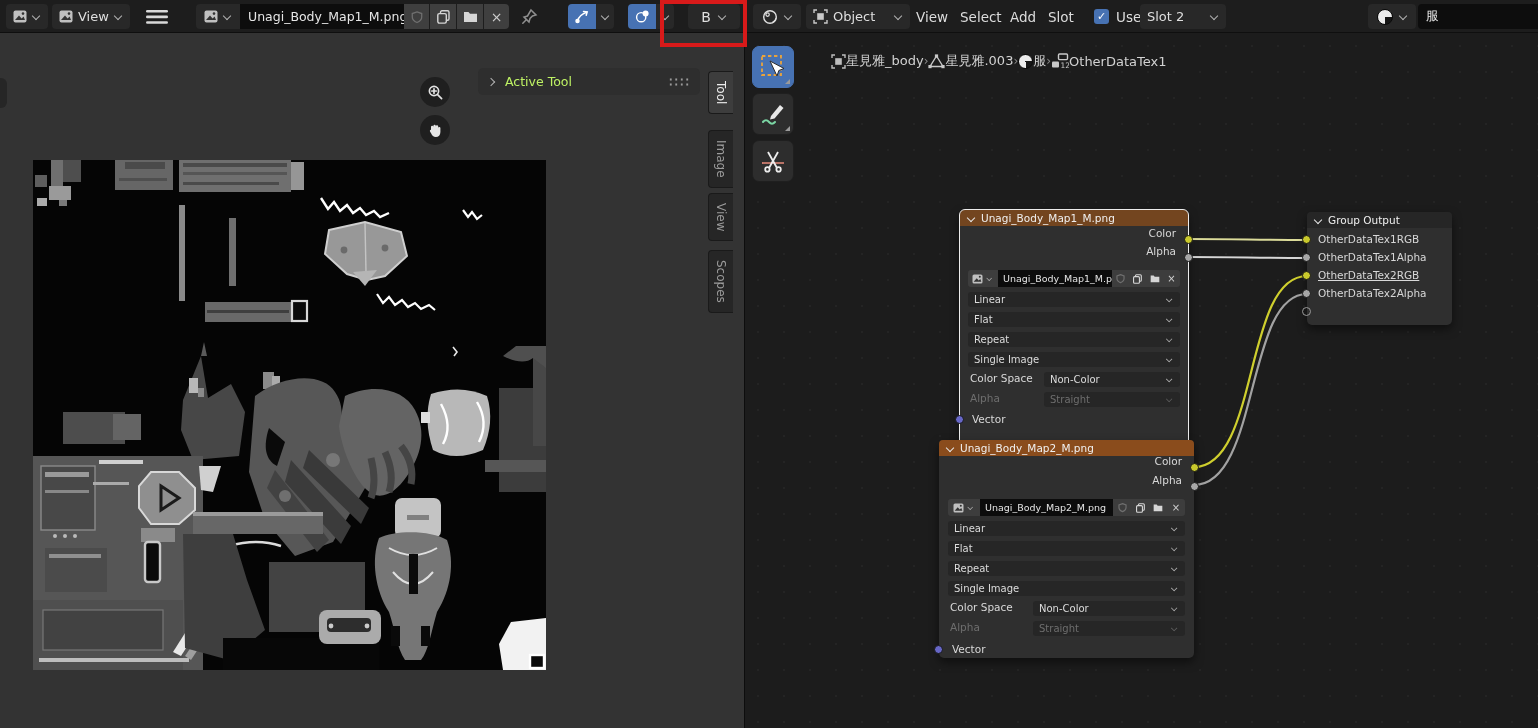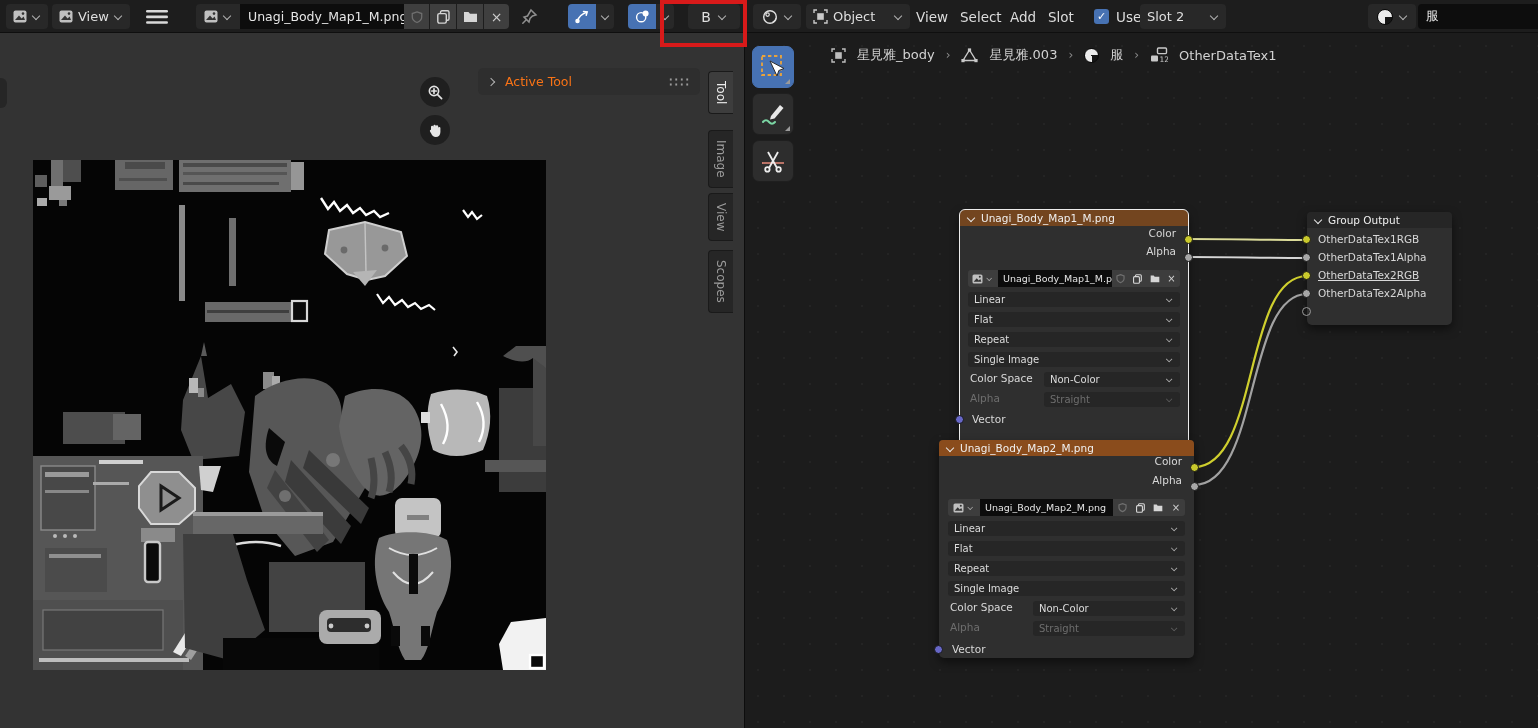--- a/index.html
+++ b/index.html
@@ -25,34 +25,34 @@
   
   .img-editor{position:absolute;left:0;top:33px;width:744px;height:695px;background:#333333;overflow:hidden;}
   .node-editor{position:absolute;left:744px;top:33px;width:794px;height:695px;background:#1c1c1c;background-image:radial-gradient(#242424 1px,transparent 1.4px);background-size:26px 26px;border-left:1px solid #0d0d0d;overflow:hidden;}
 
   .collapse-tab{position:absolute;left:0;top:45px;width:7px;height:30px;background:#262626;border-radius:0 6px 6px 0;}
 
   
   .gizbtn{position:absolute;width:30px;height:30px;border-radius:50%;background:#1f1f1f;display:flex;align-items:center;justify-content:center;}
 
   
-  .panel{position:absolute;left:478px;top:35px;width:222px;height:27px;background:#2e2e2e;border-radius:5px;display:flex;align-items:center;padding:0 10px;gap:8px;color:#f97316;font-size:12.5px;justify-content:space-between;}
+  .panel{position:absolute;left:478px;top:35px;width:222px;height:27px;background:#2e2e2e;border-radius:5px;display:flex;align-items:center;padding:0 10px;gap:8px;color:#bef264;font-size:12.5px;justify-content:space-between;}
   .grip{margin-left:auto;width:22px;height:9px;background-image:radial-gradient(#9a9a9a 1.1px,transparent 1.3px);background-size:5.5px 5px;}
 
   
   .tab{position:absolute;left:708px;width:25px;writing-mode:vertical-rl;display:flex;align-items:center;justify-content:center;font-size:12px;background:#262626;color:#9c9c9c;border-radius:4px 0 0 4px;border:1px solid #1a1a1a;border-right:none;padding:9px 0;}
   .tab.active{background:#3d3d3d;color:#ececec;}
 
   
   .tool-btn{position:absolute;left:7px;width:42px;height:42px;border-radius:7px;background:#2d2d2d;border:1px solid #1f1f1f;display:flex;align-items:center;justify-content:center;}
   .tool-btn.active{background:#4772b3;border-color:#4772b3;}
   .corner::after{content:"";position:absolute;right:3px;bottom:3px;border-left:5px solid transparent;border-bottom:5px solid #9a9a9a;}
 
   
-  .crumbs{position:absolute;left:86px;top:13px;display:flex;align-items:center;gap:11px;color:#d2d2d2;font-size:13px;z-index:5;white-space:nowrap;}
+  .crumbs{position:absolute;left:86px;top:19px;display:flex;align-items:center;color:#d2d2d2;font-size:13px;z-index:5;white-space:nowrap;}
   .crumb-sep{color:#8a8a8a;font-size:12px;}
 
   
   .node{position:absolute;background:#2f2f2f;border-radius:5px;box-shadow:0 4px 10px rgba(0,0,0,.5);z-index:3;font-size:10.5px;color:#d8d8d8;}
   .node.selected{outline:1.4px solid #ececec;}
   .nhead{height:16px;border-radius:4px 4px 0 0;display:flex;align-items:center;gap:5px;padding:0 7px;color:#f0f0f0;font-size:10.5px;white-space:nowrap;overflow:hidden;}
   .nhead .chev::after{border-color:#e5e5e5;}
   .tex1-head{background:#73451f;}
   .tex2-head{background:#8a4c1c;}
   .gray-head{background:#262626;align-items:center;}

